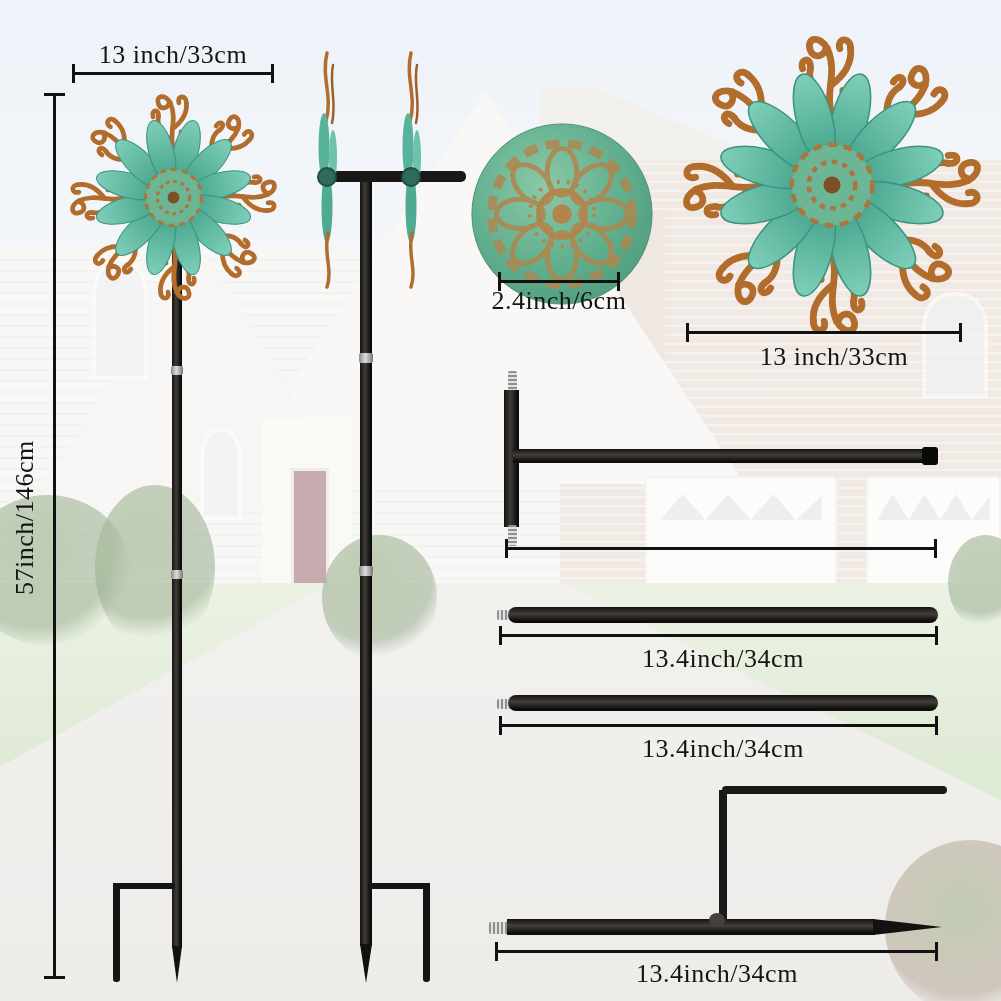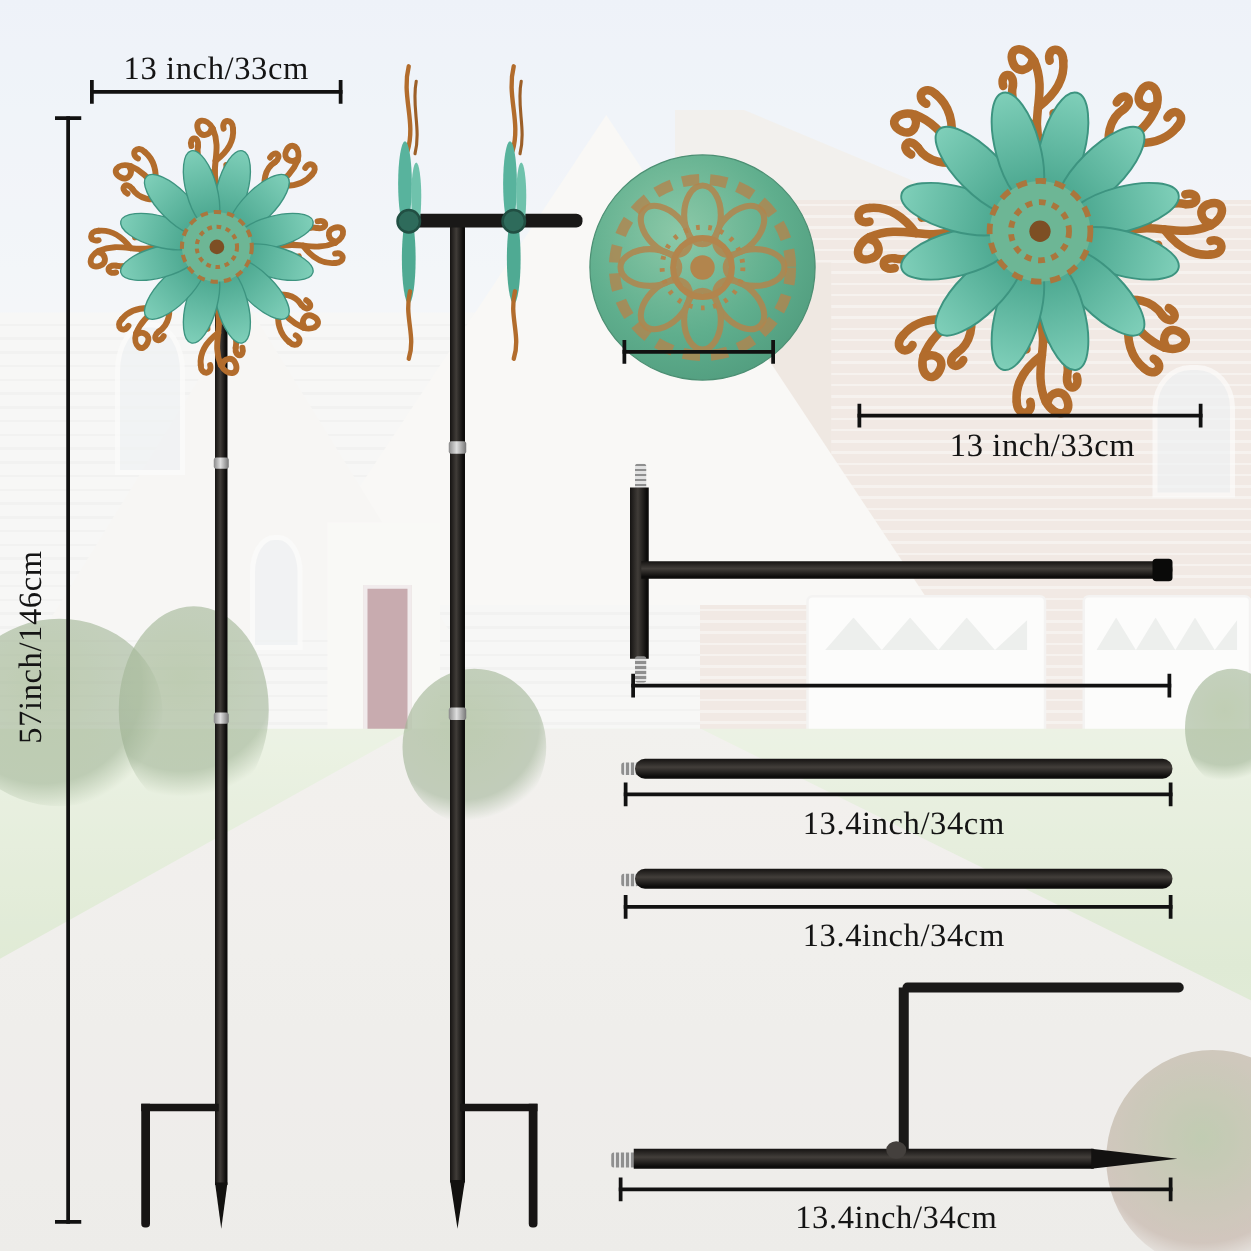--- a/index.html
+++ b/index.html
@@ -213,18 +213,19 @@
   <div class="dim-v" style="left:53px;top:93px;height:886px;"></div>
   <div class="dim-h" style="left:498px;top:280px;width:122px;"></div>
   <div class="dim-h" style="left:686px;top:331px;width:276px;"></div>
   <div class="dim-h" style="left:505px;top:547px;width:432px;"></div>
   <div class="dim-h" style="left:499px;top:634px;width:439px;"></div>
   <div class="dim-h" style="left:499px;top:724px;width:439px;"></div>
   <div class="dim-h" style="left:495px;top:950px;width:443px;"></div>
 
   <div class="dim-label" style="left:72px;top:40px;width:202px;">13 inch/33cm</div>
   <div class="dim-label dim-label-v" style="left:10px;top:425px;height:185px;">57inch/146cm</div>
+  <div class="dim-label" style="left:459px;top:286px;width:200px;">2.4inch/6cm</div>
   <div class="dim-label" style="left:724px;top:342px;width:220px;">13 inch/33cm</div>
   <div class="dim-label" style="left:618px;top:644px;width:210px;">13.4inch/34cm</div>
   <div class="dim-label" style="left:618px;top:734px;width:210px;">13.4inch/34cm</div>
   <div class="dim-label" style="left:612px;top:959px;width:210px;">13.4inch/34cm</div>
 
 </div>
 
 </body></html>

